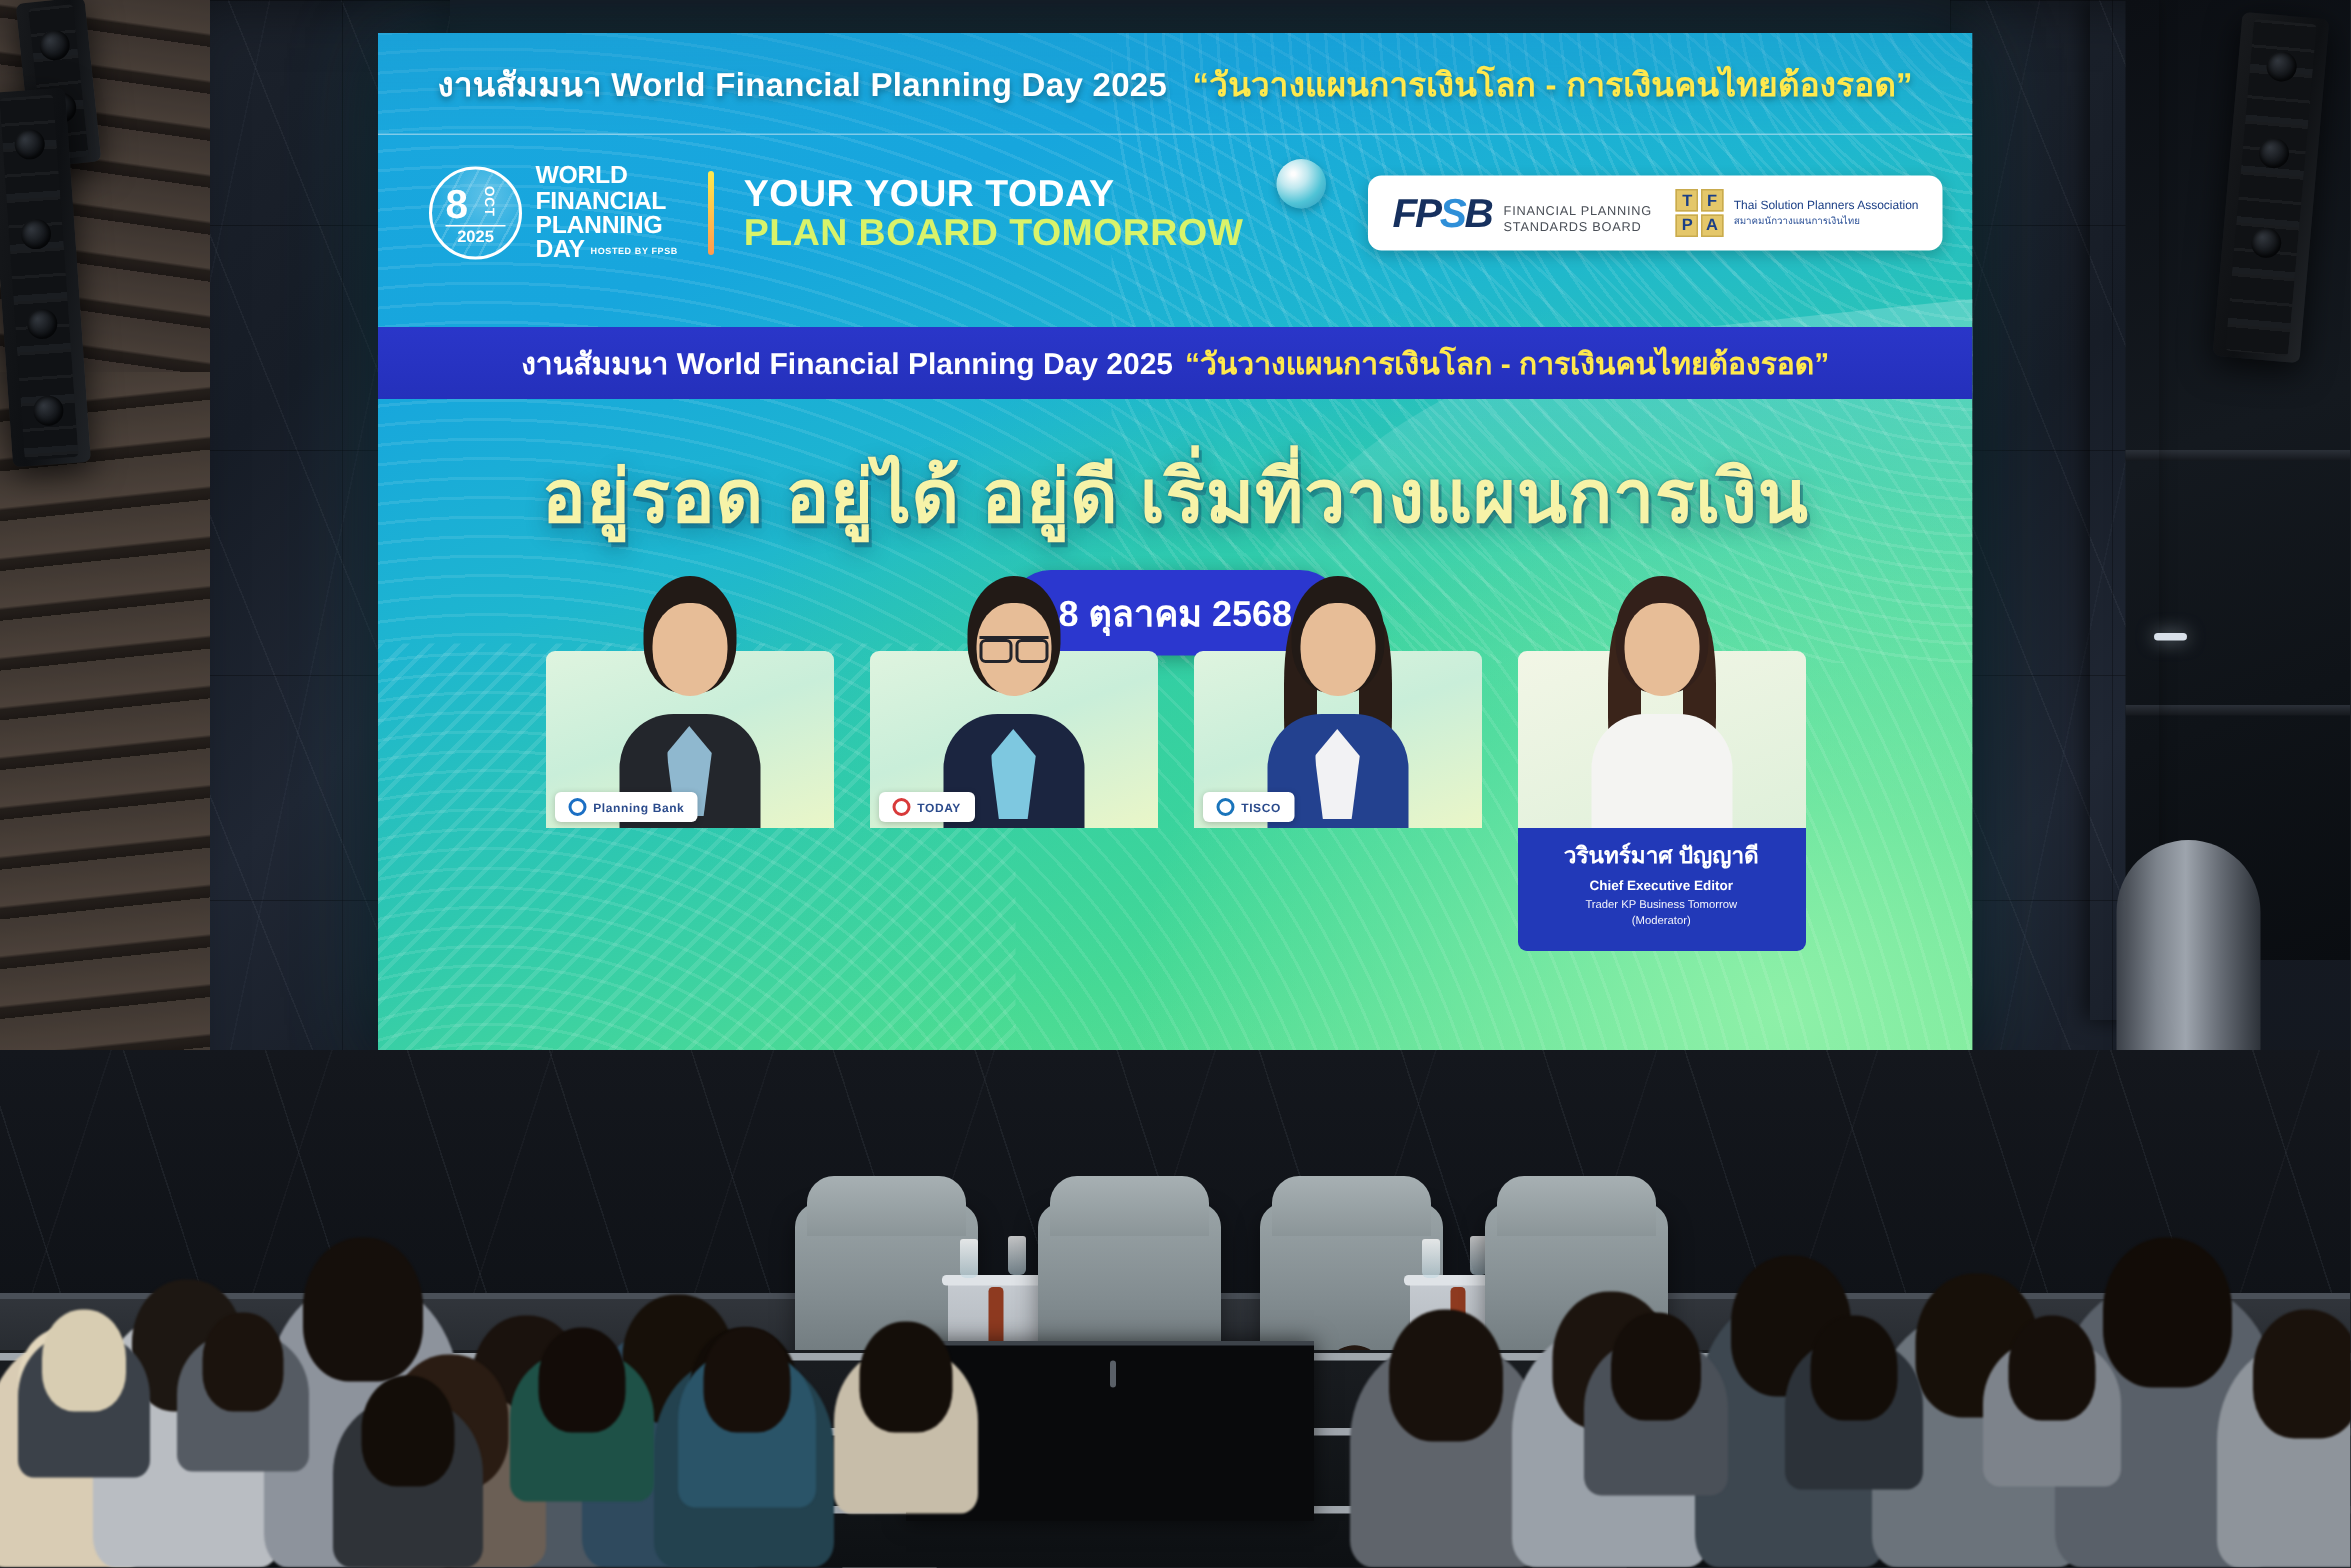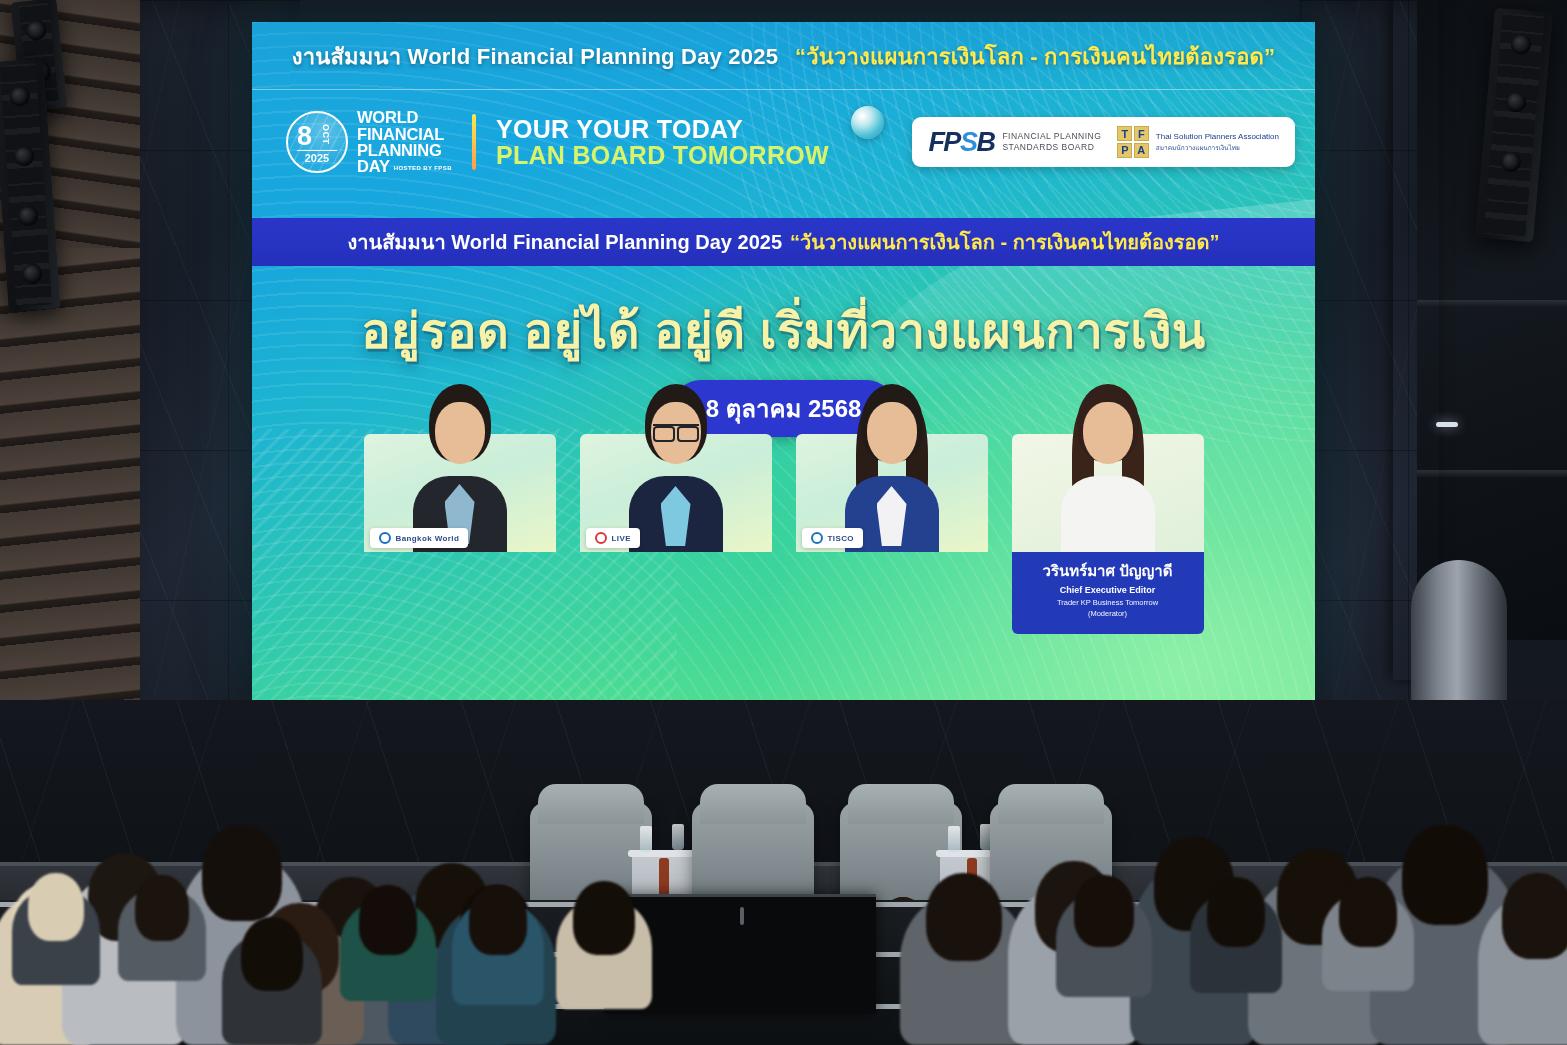--- a/index.html
+++ b/index.html
@@ -229,21 +229,21 @@
     margin-top:12px;
     background: radial-gradient(circle at 34% 30%, #fdfdfd 4%, #bfe8ef 30%, #4fc3d6 62%, #2a93b8 100%);
     box-shadow:0 2px 6px rgba(0,0,0,.25);
   }
   .partner-box {
     margin-left:auto; margin-right:20px;
     background:#fff; border-radius:9px;
     padding:9px 16px; display:flex; align-items:center; gap:16px;
     box-shadow:0 3px 10px rgba(0,0,0,.22);
   }
-  .fpsb { display:flex; align-items:center; gap:8px; }
+  .fpsb { display:flex; align-items:flex-end; gap:8px; }
   .fpsb-mark {
     font-size:27px; font-weight:bold; font-style:italic;
     color:#16305e; letter-spacing:-1.5px;
   }
   .fpsb-mark i { color:#2f8fd8; font-style:italic; }
   .fpsb-words { font-size:8.5px; color:#4a4f57; line-height:1.35; letter-spacing:.5px; }
   .tfpa { display:flex; align-items:center; gap:7px; }
   .tfpa-tiles { display:grid; grid-template-columns:repeat(2,15px); gap:1.5px; }
   .tfpa-tiles span {
     width:15px; height:15px; display:flex; align-items:center; justify-content:center;
@@ -602,37 +602,37 @@
       <div class="sp-card">
         <div class="sp-photo">
           <div class="sp-head">
             <div class="hair"></div>
             <div class="face"></div>
             <div class="body" style="background:#23262c;"></div>
             <div class="shirt" style="background:#8fb8cf;bottom:8px;"></div>
           </div>
           <div class="sp-logo">
             <span class="dot" style="border-color:#1b6fc4;"></span>
-            <span>Bangkok World</span>
+            <span>Planning Bank</span>
           </div>
         </div>
       </div>
 
       <div class="sp-card">
         <div class="sp-photo">
           <div class="sp-head">
             <div class="hair"></div>
             <div class="face"></div>
             <div class="glasses"></div>
             <div class="body" style="background:#1b2540;"></div>
             <div class="shirt" style="background:#7ec8e0;bottom:6px;"></div>
           </div>
           <div class="sp-logo">
             <span class="dot" style="border-color:#d83a3a;"></span>
-            <span>LIVE</span>
+            <span>TODAY</span>
           </div>
         </div>
       </div>
 
       <div class="sp-card">
         <div class="sp-photo">
           <div class="sp-head">
             <div class="hair longL"></div>
               <div class="hair longR"></div>
             <div class="hair"></div>

